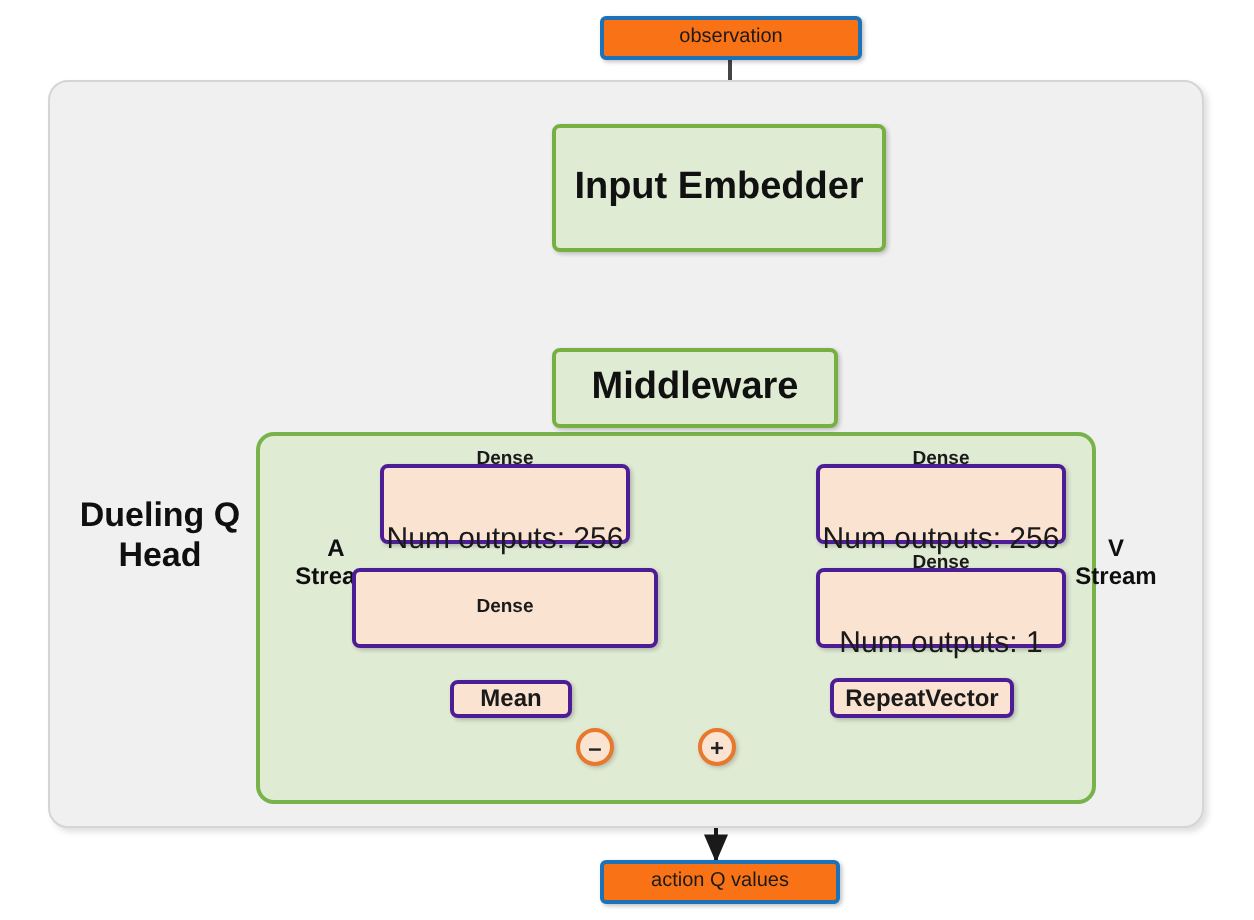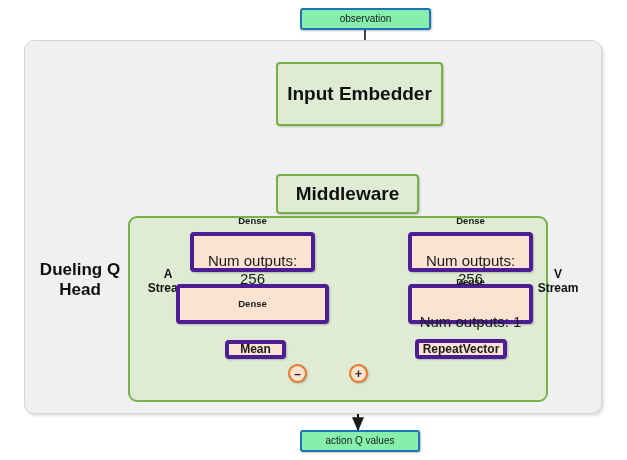--- a/index.html
+++ b/index.html
@@ -21,31 +21,31 @@
     background:#e0ebd4;border:2px solid #77b34a;border-radius:9px;
   }
 
   
   .node{
     position:absolute;box-sizing:border-box;
     display:flex;flex-direction:column;align-items:center;justify-content:center;
     text-align:center;line-height:1.25;
   }
   .node-blue{
-    background:#86efac;border:2px solid #1d72b8;border-radius:3px;
+    background:#f97316;border:2px solid #1d72b8;border-radius:3px;
     font-size:10px;color:#1a1a1a;
     box-shadow:1px 1px 2px rgba(0,0,0,0.25);
   }
   .node-green{
     background:#e0ebd4;border:2px solid #76b043;border-radius:4px;
     font-size:19px;font-weight:bold;color:#111111;
     box-shadow:1px 1px 2px rgba(0,0,0,0.22);
   }
   .node-orange{
-    background:#fbe3d2;border:4px solid #4c1d95;border-radius:4px;
+    background:#fbe3d2;border:2px solid #4c1d95;border-radius:4px;
     color:#1a1a1a;
     box-shadow:1px 1px 2px rgba(0,0,0,0.22);
   }
   .node-orange .ttl{font-size:9.5px;font-weight:bold;}
   .node-orange .sub{font-size:15px;font-weight:normal;margin-top:25px;}
   .node-orange.single{font-size:12px;font-weight:bold;}
 
   
   .op{
     position:absolute;width:19px;height:19px;border-radius:50%;
@@ -102,21 +102,21 @@
     <path d="M470,324 L470,337" stroke="#1a1a1a" stroke-width="2" fill="none" marker-end="url(#arrow)"></path>
 
     <path d="M470,359 L470,366 Q470,374 462,374 L371,374" stroke="#1a1a1a" stroke-width="2" fill="none" marker-end="url(#arrow)"></path>
 
     <path d="M358,383 L358,430" stroke="#1a1a1a" stroke-width="2" fill="none" marker-end="url(#arrow)"></path>
   </svg>
 
   <div class="panel-outer"></div>
   <div class="panel-inner"></div>
 
-  <div class="lbl lbl-head" style="left:32px;top:260px;width:96px;">
+  <div class="lbl lbl-head" style="left:32px;top:248px;width:96px;">
     <span>Dueling Q Head</span>
   </div>
   <div class="lbl lbl-stream" style="left:138px;top:267px;width:60px;">
     <span>A</span><br>
     <span>Stream</span>
   </div>
   <div class="lbl lbl-stream" style="left:528px;top:267px;width:60px;">
     <span>V</span><br>
     <span>Stream</span>
   </div>

